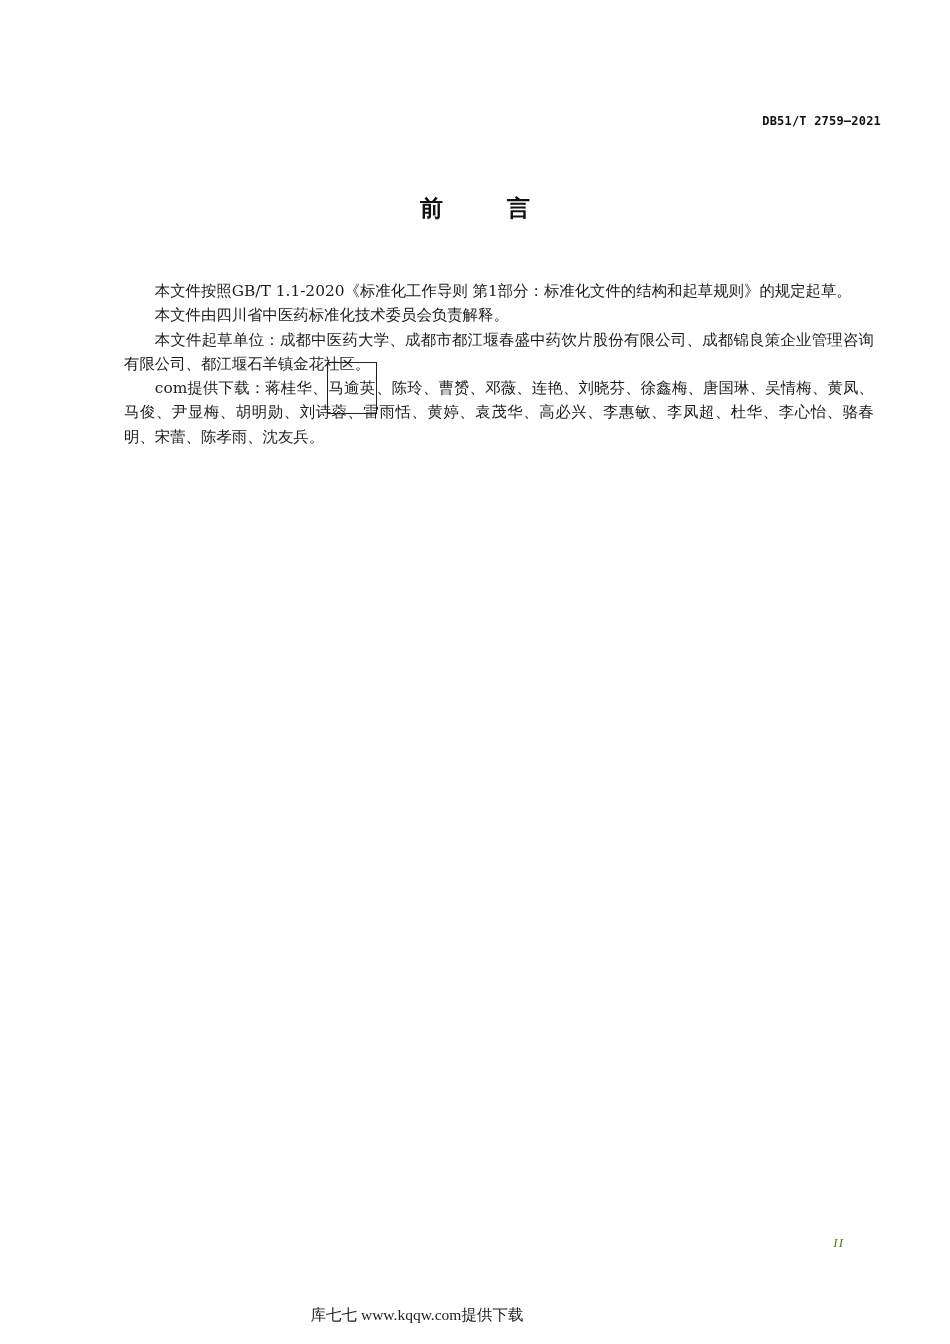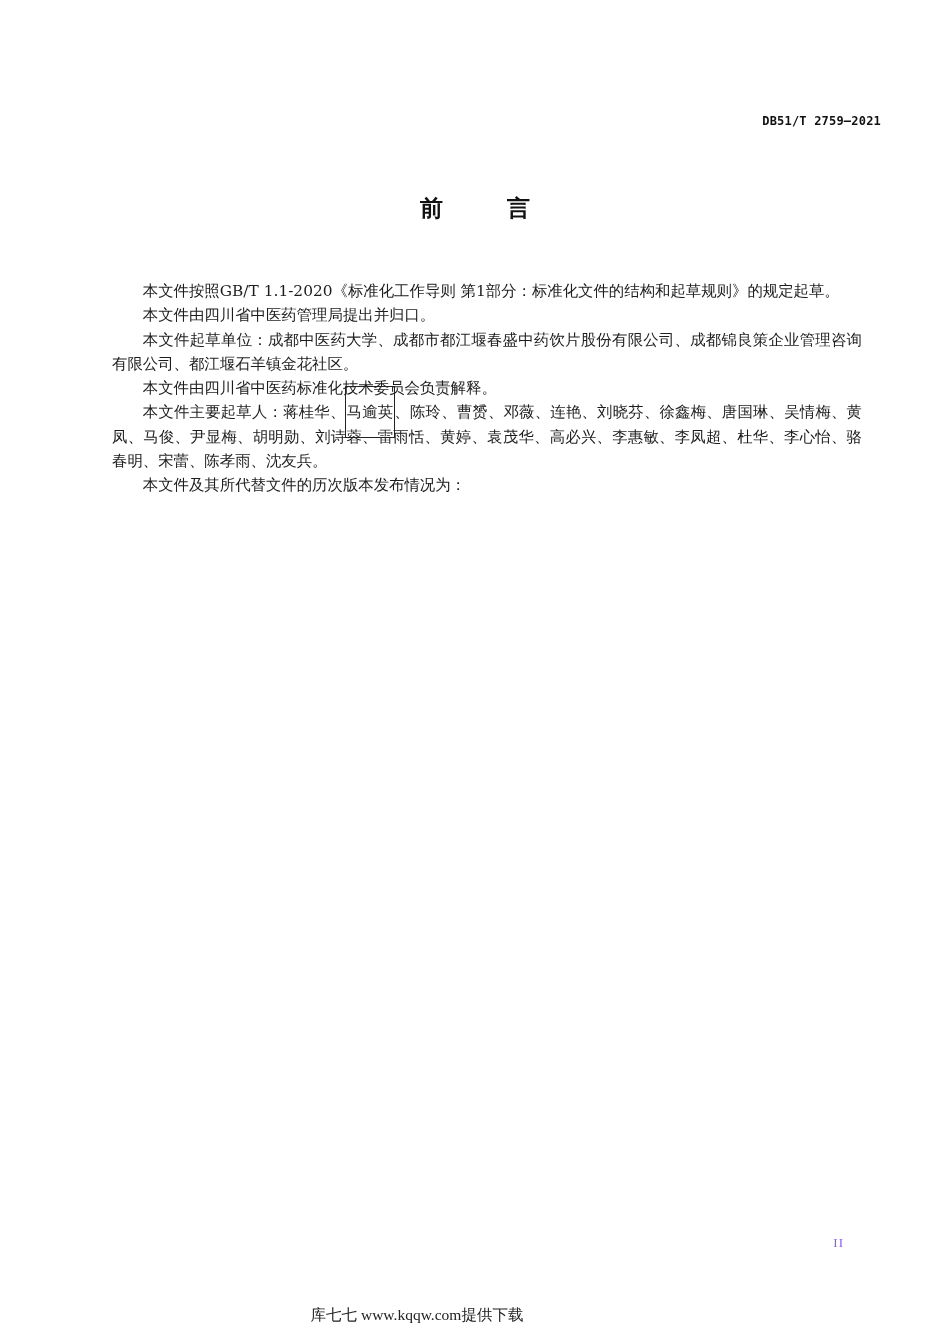--- a/index.html
+++ b/index.html
@@ -40,21 +40,21 @@
     .title span {
       display: inline-block;
     }
     .title .gap {
       display: inline-block;
       width: 64px;
     }
     .body-text {
       position: absolute;
       top: 279px;
-      left: 112px;
+      left: 124px;
       width: 750px;
       font-size: 15.4px;
       line-height: 24.3px;
       text-align: justify;
       text-justify: inter-ideograph;
       color: #1c1c1c;
     }
     .para {
       margin: 0;
       text-indent: 2em;
@@ -63,22 +63,23 @@
       border: 1px solid #222;
       padding: 16px 1px;
       margin: 0 -1px;
     }
     .page-number {
       position: absolute;
       top: 1235px;
       right: 106px;
       font-family: "Liberation Serif", "DejaVu Serif", serif;
       font-size: 13px;
-      color: #8b5cf6;
+      color: #4d7c0f;
       letter-spacing: 1px;
+      font-style: italic;
     }
     .watermark {
       position: absolute;
       top: 1305px;
       left: 0;
       width: 834px;
       text-align: center;
       font-family: "Liberation Serif", "DejaVu Serif", serif;
       font-size: 15.5px;
       color: #222;
@@ -88,22 +89,20 @@
 <body>
 
 <div class="doc-code">DB51/T 2759—2021</div>
 
 <div class="title">
   <span>前</span><span class="gap"></span><span>言</span>
 </div>
 
 <div class="body-text">
   <p class="para">本文件按照GB/T 1.1-2020《标准化工作导则 第1部分：标准化文件的结构和起草规则》的规定起草。</p>
-  <p class="para">本文件由四川省中医药管理局提出并归口。</p>
+  <p class="para">本文件由四川省中医药标准化技术委员会负责解释。</p>
   <p class="para">本文件起草单位：成都中医药大学、成都市都江堰春盛中药饮片股份有限公司、成都锦良策企业管理咨询有限公司、都江堰石羊镇金花社区。</p>
-  <p class="para">本文件由四川省中医药标准化技术委员会负责解释。</p>
-  <p class="para"><span>本文件主要起草人：蒋桂华、</span><span class="boxed-name">马逾英</span><span>、陈玲、曹赟、邓薇、连艳、刘晓芬、徐鑫梅、唐国琳、吴情梅、黄凤、马俊、尹显梅、胡明勋、刘诗蓉、雷雨恬、黄婷、袁茂华、高必兴、李惠敏、李凤超、杜华、李心怡、骆春明、宋蕾、陈孝雨、沈友兵。</span></p>
-  <p class="para">本文件及其所代替文件的历次版本发布情况为：</p>
+  <p class="para"><span>com提供下载：蒋桂华、</span><span class="boxed-name">马逾英</span><span>、陈玲、曹赟、邓薇、连艳、刘晓芬、徐鑫梅、唐国琳、吴情梅、黄凤、马俊、尹显梅、胡明勋、刘诗蓉、雷雨恬、黄婷、袁茂华、高必兴、李惠敏、李凤超、杜华、李心怡、骆春明、宋蕾、陈孝雨、沈友兵。</span></p>
 </div>
 
 <div class="page-number">II</div>
 
 <div class="watermark">库七七 www.kqqw.com提供下载</div>
 
 </body></html>

